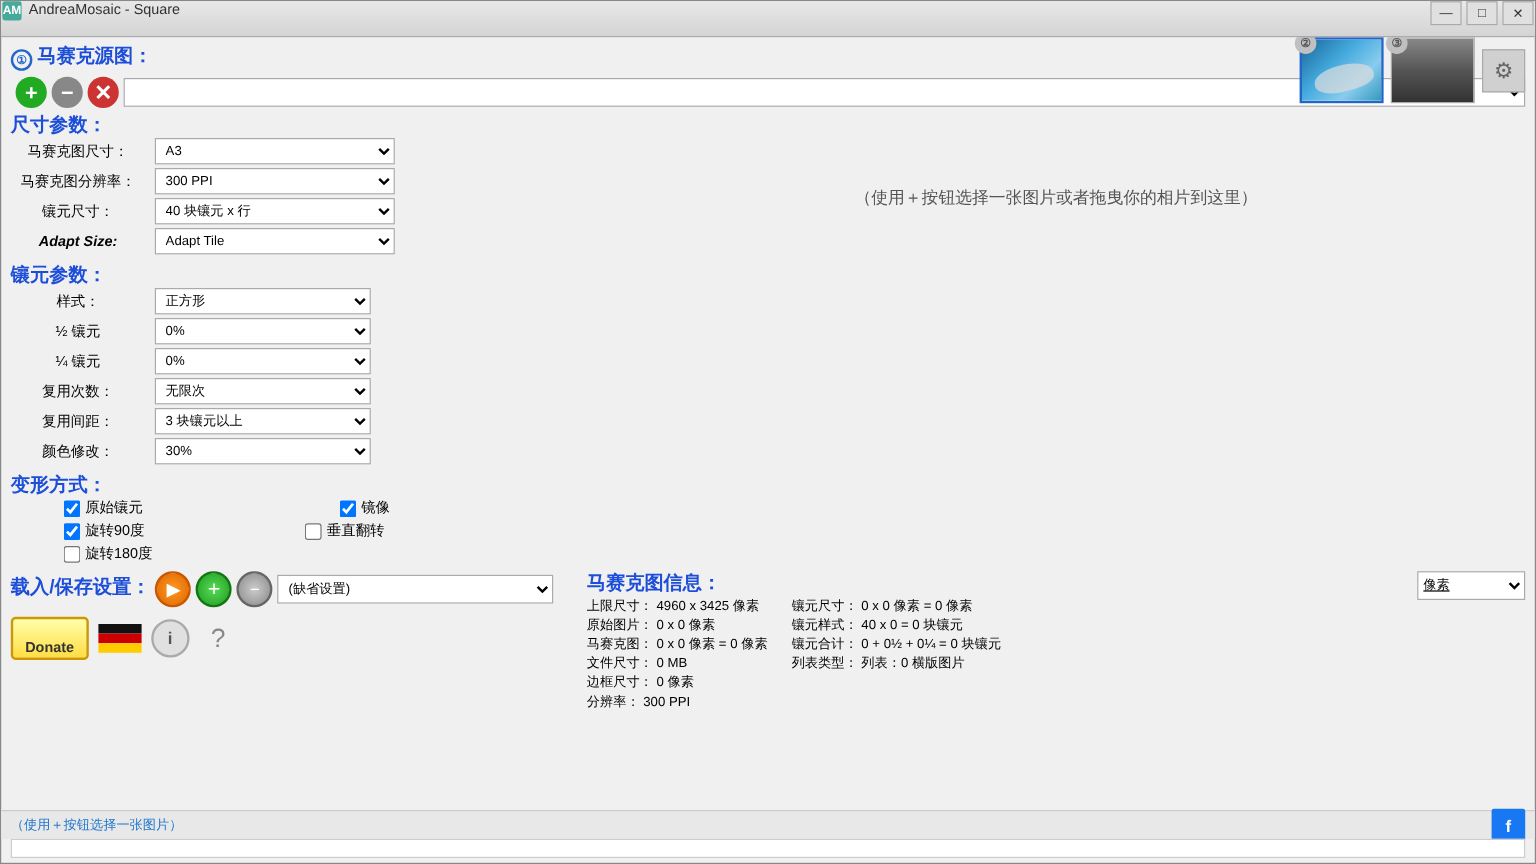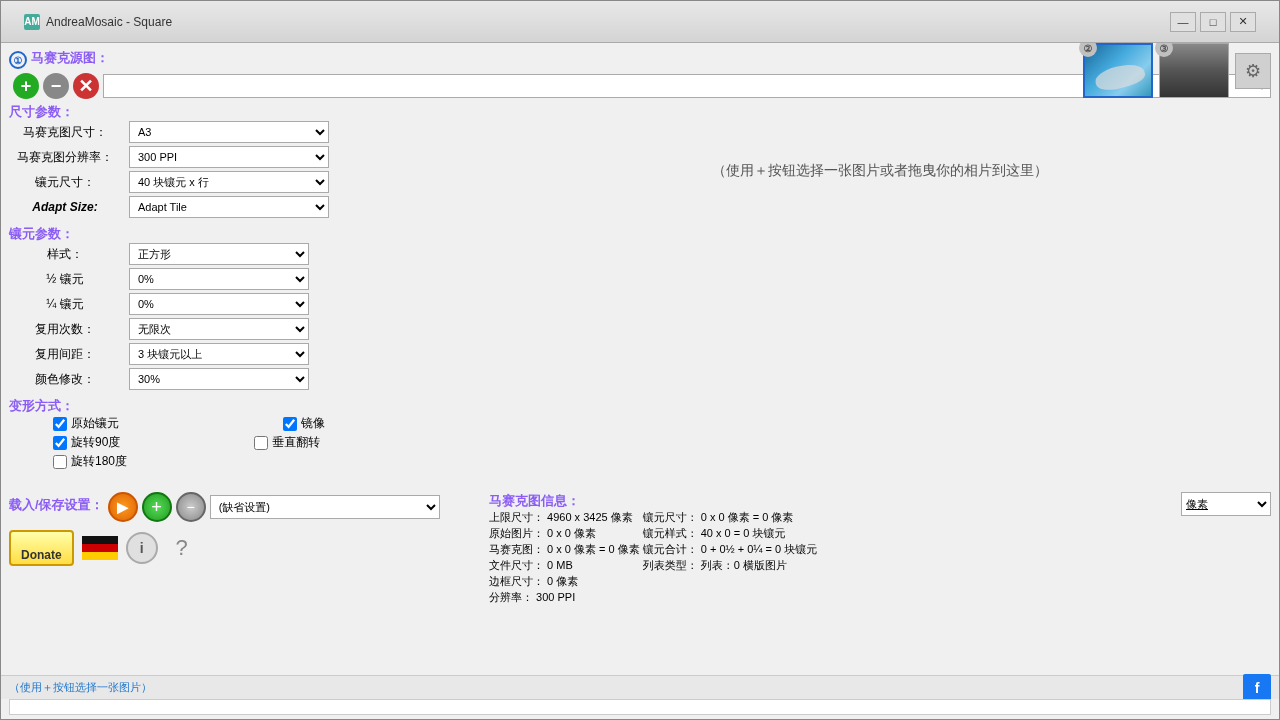--- a/index.html
+++ b/index.html
@@ -14,24 +14,23 @@
     .window {
       width: 1280px;
       height: 720px;
       background: #f0f0f0;
       border: 1px solid #888;
       display: flex;
       flex-direction: column;
     }
     .titlebar {
       background: linear-gradient(to bottom, #e8e8e8, #d4d4d4);
-      height: 42px;
-      display: flex;
-      align-items: center;
-      padding: 0 23px;
+      height: 30px;
+      display: flex;
+      padding: 0 1px;
       border-bottom: 1px solid #aaa;
       flex-shrink: 0;
     }
     .titlebar-icon {
       width: 16px;
       height: 16px;
       margin-right: 6px;
       background: #4a9;
       border-radius: 2px;
       display: flex;
@@ -65,22 +64,22 @@
 
     .main-content {
       flex: 1;
       display: flex;
       flex-direction: column;
       padding: 6px 8px;
       overflow: hidden;
     }
 
     .section-title {
-      color: #8b5cf6;
-      font-size: 13px;
+      color: #1d4ed8;
+      font-size: 16px;
       font-weight: bold;
       margin-bottom: 4px;
     }
     .btn-circle {
       width: 26px;
       height: 26px;
       border-radius: 50%;
       border: none;
       cursor: pointer;
       display: flex;
@@ -185,21 +184,21 @@
       flex: 1;
       display: flex;
       align-items: center;
       justify-content: center;
       color: #555;
       font-size: 14px;
     }
 
     
     .transform-section {
-      margin-bottom: 20px;
+      margin-bottom: 4px;
     }
     .checkbox-row {
       display: flex;
       gap: 20px;
       margin-bottom: 2px;
     }
     .checkbox-item {
       display: flex;
       align-items: center;
       gap: 4px;
@@ -547,21 +546,21 @@
             <span>i</span>
           </div>
           <div class="btn-question">
             <span>?</span>
           </div>
         </div>
       </div>
 
       <div style="flex:1;">
         <span class="section-title">马赛克图信息：</span>
-        <div style="display:flex;gap:3px;font-size:11px;">
+        <div style="display:flex;gap:20px;font-size:11px;">
           <div>
             <div class="info-row">
               <span>上限尺寸：</span>
               <span>4960 x 3425 像素</span>
             </div>
             <div class="info-row">
               <span>原始图片：</span>
               <span>0 x 0 像素</span>
             </div>
             <div class="info-row">

